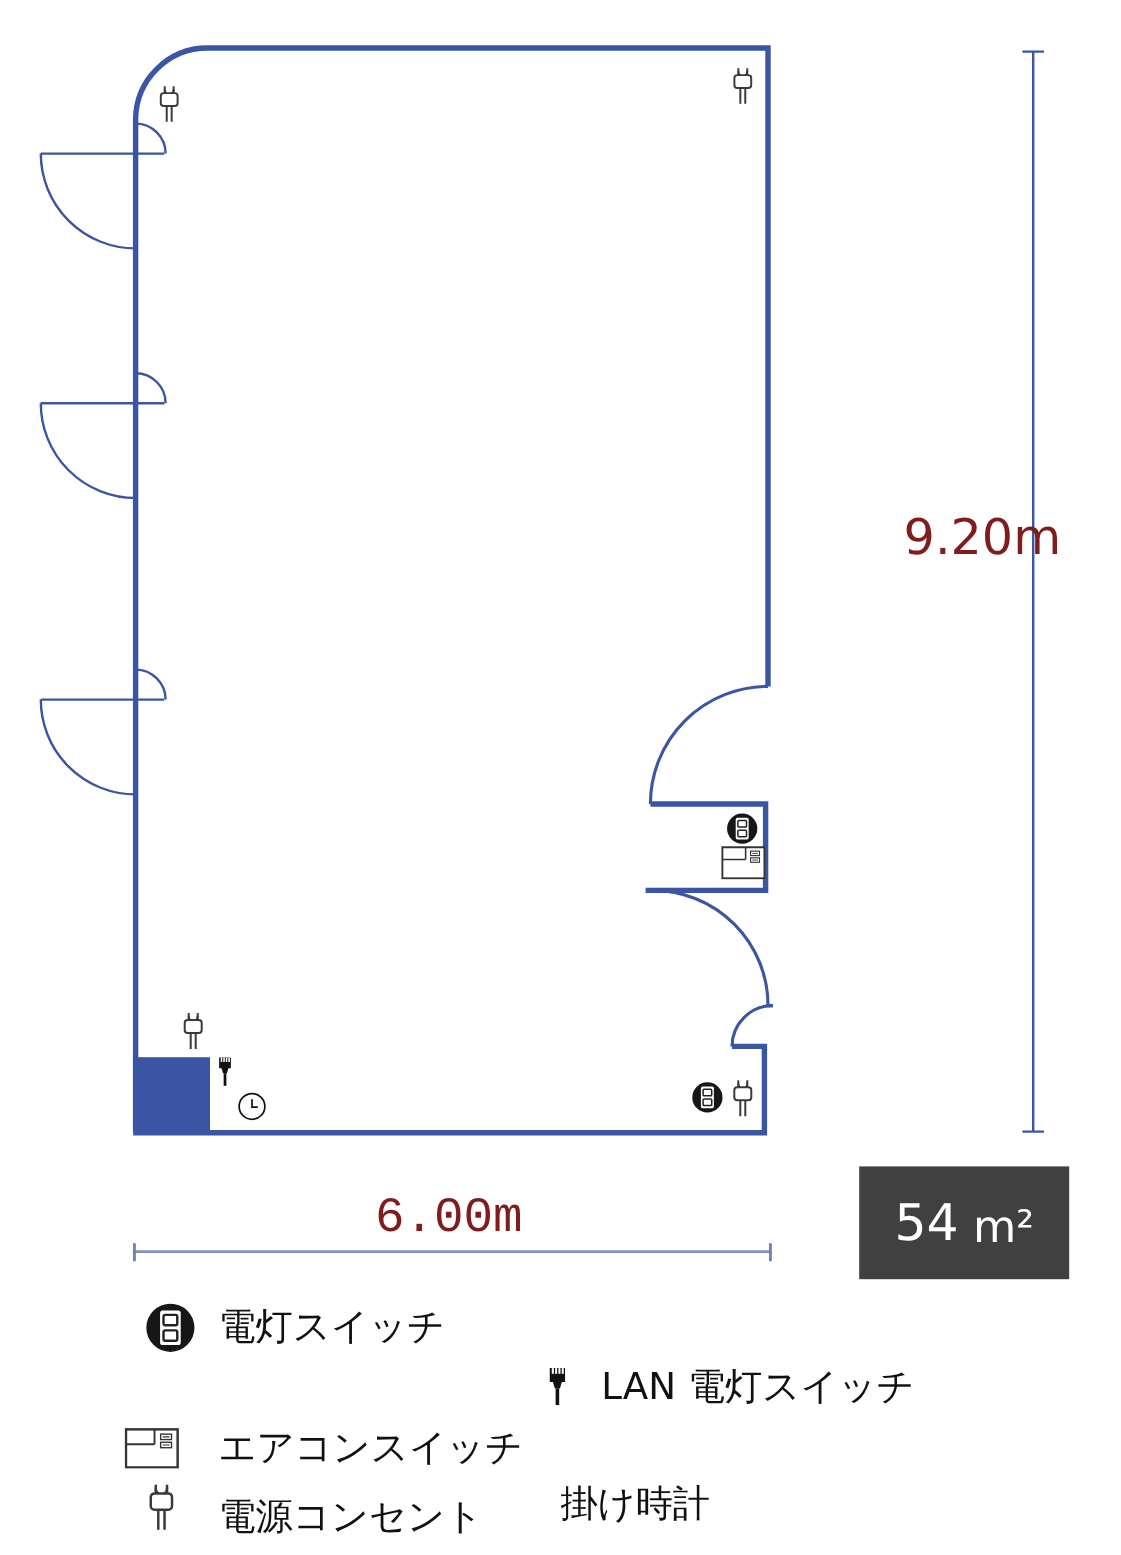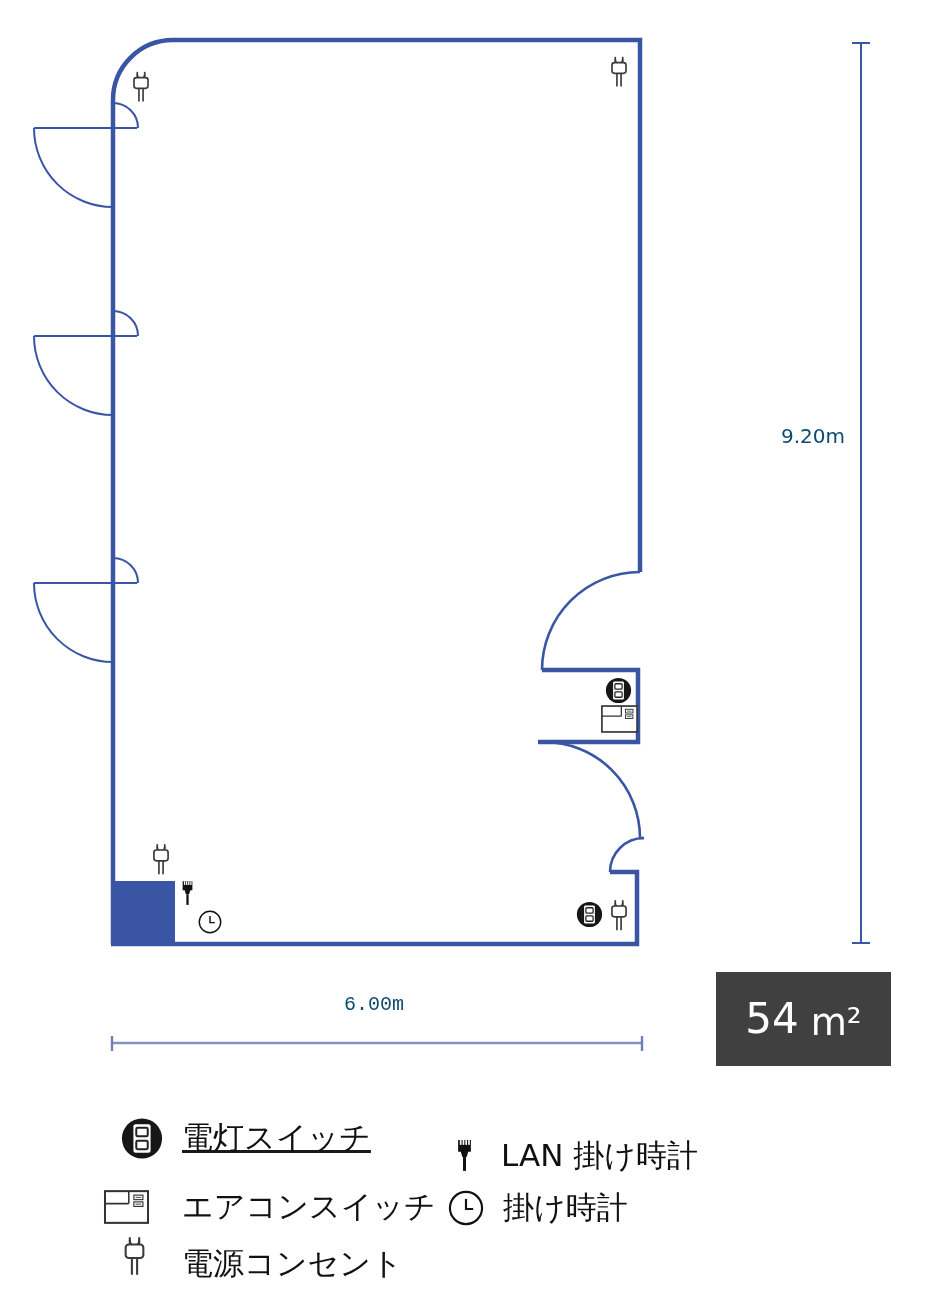--- a/index.html
+++ b/index.html
@@ -1,31 +1,31 @@
 <!DOCTYPE html>
 <html><head>
 <meta charset="utf-8">
 <style>
   html,body{margin:0;padding:0;background:#fff;}
   .page{position:relative;width:934px;height:1296px;background:#ffffff;overflow:hidden;
         font-family:"DejaVu Sans","Liberation Sans",sans-serif;color:#1a1a1a;}
   .plan-svg{position:absolute;left:0;top:0;}
-  .dim-label{position:absolute;font-size:20px;color:#0c4a6e;white-space:nowrap;}
+  .dim-label{position:absolute;font-size:41px;color:#7f1d1d;white-space:nowrap;}
   .dim-label.height{left:753px;top:424px;width:92px;text-align:right;}
   .dim-label.width{left:274px;top:993px;width:200px;text-align:center;font-family:Liberation Mono, monospace;}
   .area-badge{position:absolute;left:716px;top:972px;width:175px;height:94px;background:#404040;
               display:flex;align-items:center;justify-content:center;}
   .area-badge .num{color:#fff;font-size:42px;line-height:1;}
   .area-badge .unit{color:#fff;font-size:37px;line-height:1;margin-left:12px;padding-top:6px;}
   .legend-item{position:absolute;display:flex;align-items:center;}
   .legend-item .lbl{font-size:31px;color:#111;white-space:nowrap;}
-  .li-light{left:120px;top:1116px;height:44px;text-decoration:underline;}  .li-light .lbl{margin-left:18px;}
+  .li-light{left:120px;top:1084px;height:44px;}  .li-light .lbl{margin-left:18px;}
   .li-lan{left:456px;top:1139px;height:34px;}    .li-lan .lbl{margin-left:28px;}
   .li-aircon{left:103px;top:1190px;height:34px;} .li-aircon .lbl{margin-left:32px;text-align:center;}
-  .li-clock{left:448px;top:1190px;height:36px;}  .li-clock .lbl{margin-left:19px;}
+  .li-clock{left:448px;top:1232px;height:36px;flex-direction:column;}  .li-clock .lbl{margin-left:19px;}
   .li-power{left:122px;top:1236px;height:42px;}  .li-power .lbl{margin-left:35px;margin-top:14px;}
 </style>
 </head>
 <body>
 
 <div class="page">
 
   <svg class="plan-svg" width="934" height="1296" viewBox="0 0 934 1296">
     <defs>
       <symbol id="sym-outlet" viewBox="0 0 24 40">
@@ -133,21 +133,21 @@
     <div class="legend-item li-light">
       <svg width="44" height="43" viewBox="0 0 30 30">
         <use href="#sym-light-switch"></use>
         </svg>
       <span class="lbl">電灯スイッチ</span>
     </div>
     <div class="legend-item li-lan">
       <svg width="17" height="34" viewBox="0 0 16 32">
         <use href="#sym-lan"></use>
         </svg>
-      <span class="lbl">LAN 掛け時計</span>
+      <span class="lbl">LAN 電灯スイッチ</span>
     </div>
     <div class="legend-item li-aircon">
       <svg width="47" height="34" viewBox="0 0 40 30">
         <use href="#sym-aircon"></use>
         </svg>
       <span class="lbl">エアコンスイッチ</span>
     </div>
     <div class="legend-item li-clock">
       <svg width="36" height="36" viewBox="0 0 30 30">
         <use href="#sym-clock"></use>

